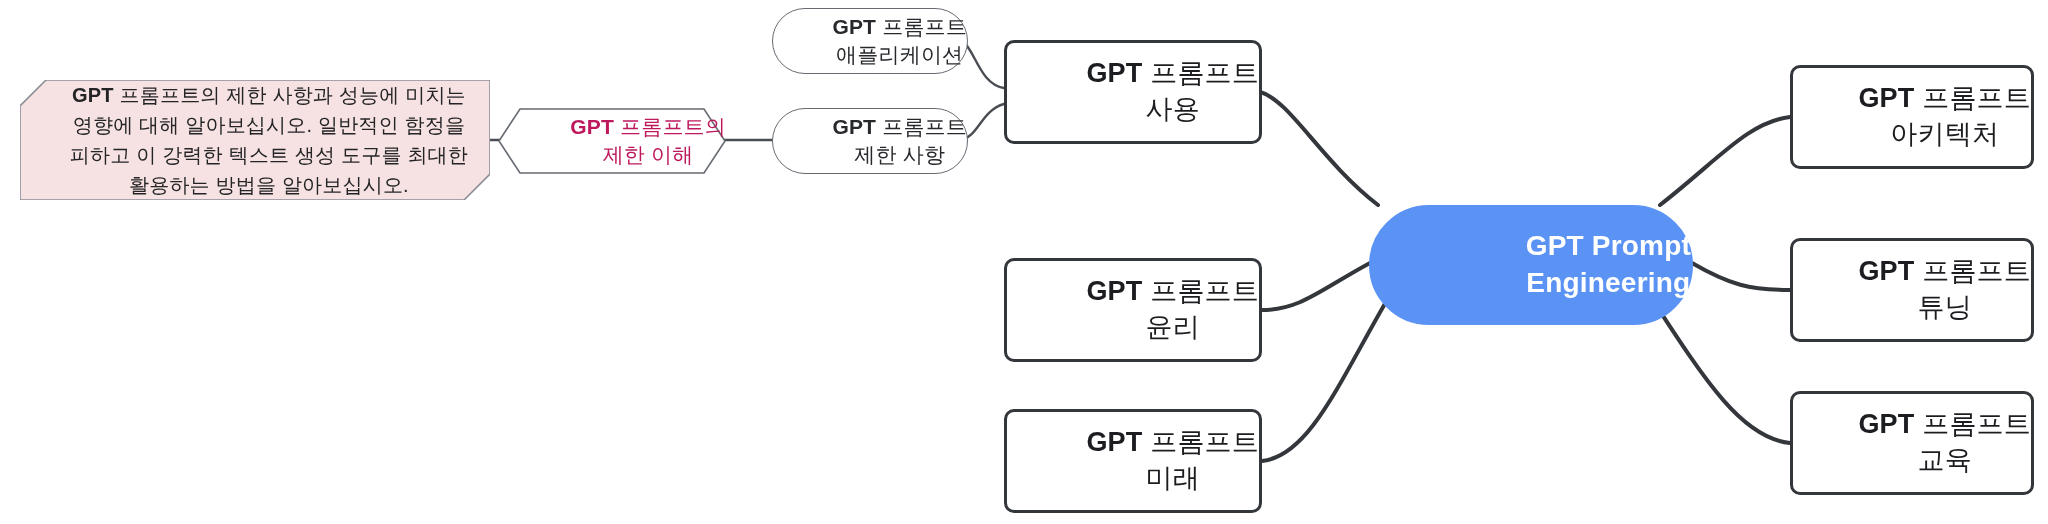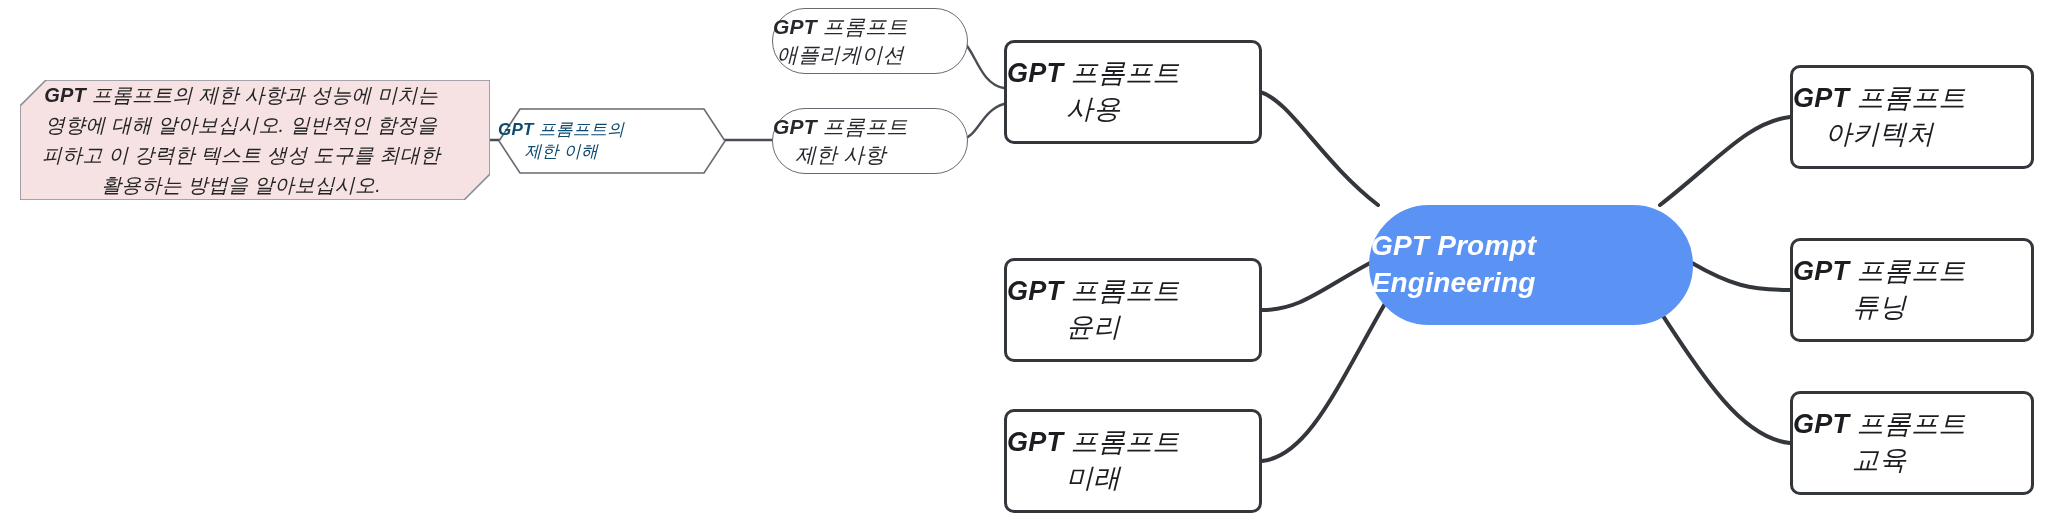--- a/index.html
+++ b/index.html
@@ -22,25 +22,24 @@
     left: 0;
     top: 0;
     width: 2048px;
     height: 524px;
   }
   .node {
     position: absolute;
     box-sizing: border-box;
     display: flex;
     align-items: center;
-    justify-content: flex-start;
+    justify-content: flex-end;
     text-align: center;
     background: #ffffff;
     z-index: 5;
-    font-style: italic;
   }
   .node .label {
     display: block;
     line-height: 1.32;
     white-space: pre-line;
     letter-spacing: 0.2px;
   }
 
   
   .node.root {
@@ -72,22 +71,22 @@
     font-size: 21px;
   }
   .node.stadium .label .en {
     font-weight: bold;
   }
 
   
   .node.hex {
     border: none;
     background: transparent;
-    color: #0c4a6e;
-    font-size: 17px;
+    color: #be185d;
+    font-size: 21px;
   }
   .node.hex .hexshape {
     position: absolute;
     left: 0; top: 0;
     width: 100%; height: 100%;
   }
   .node.hex .label {
     position: relative;
     z-index: 2;
   }

